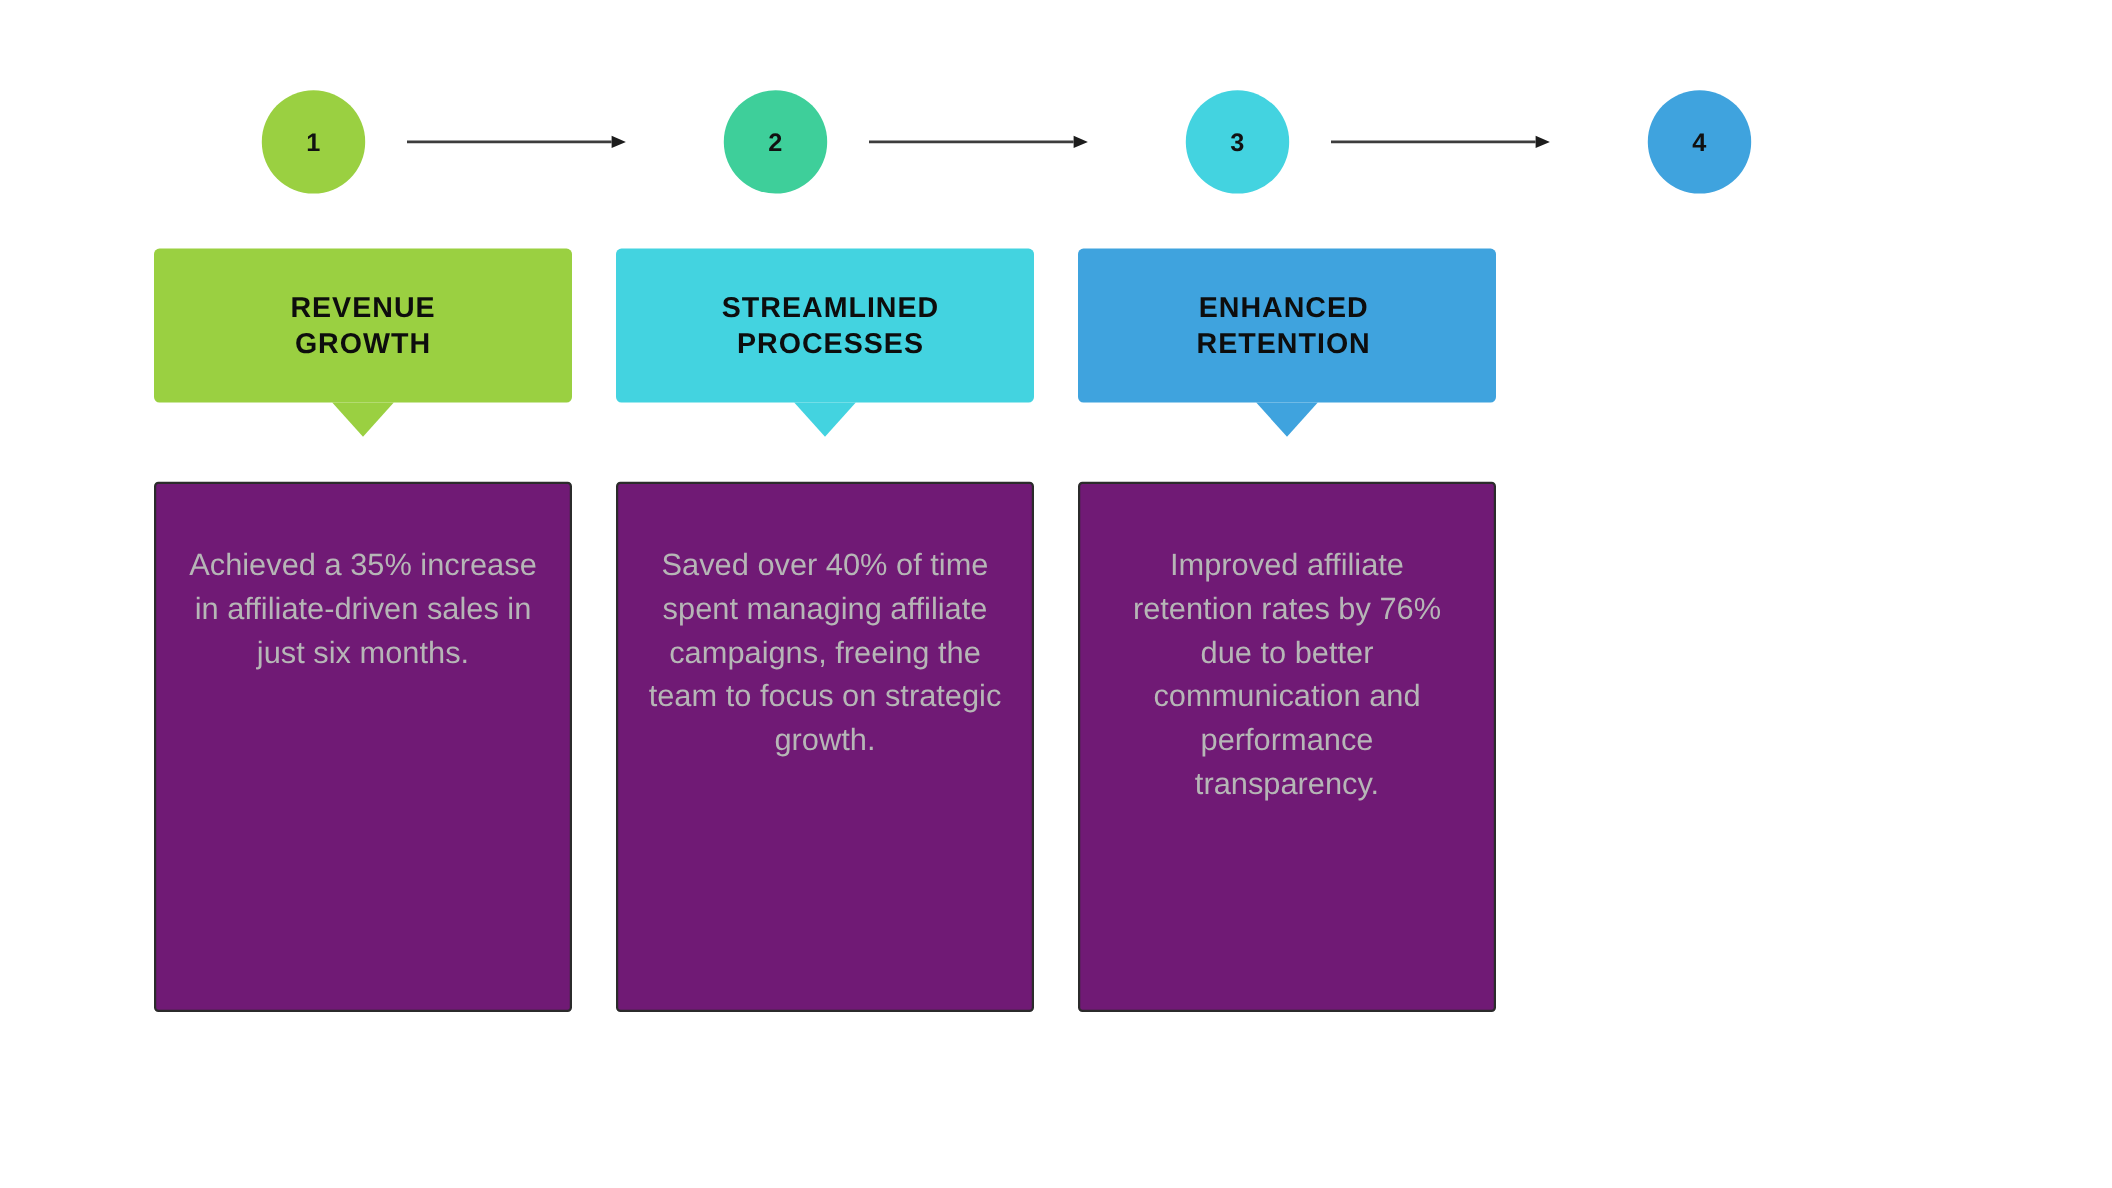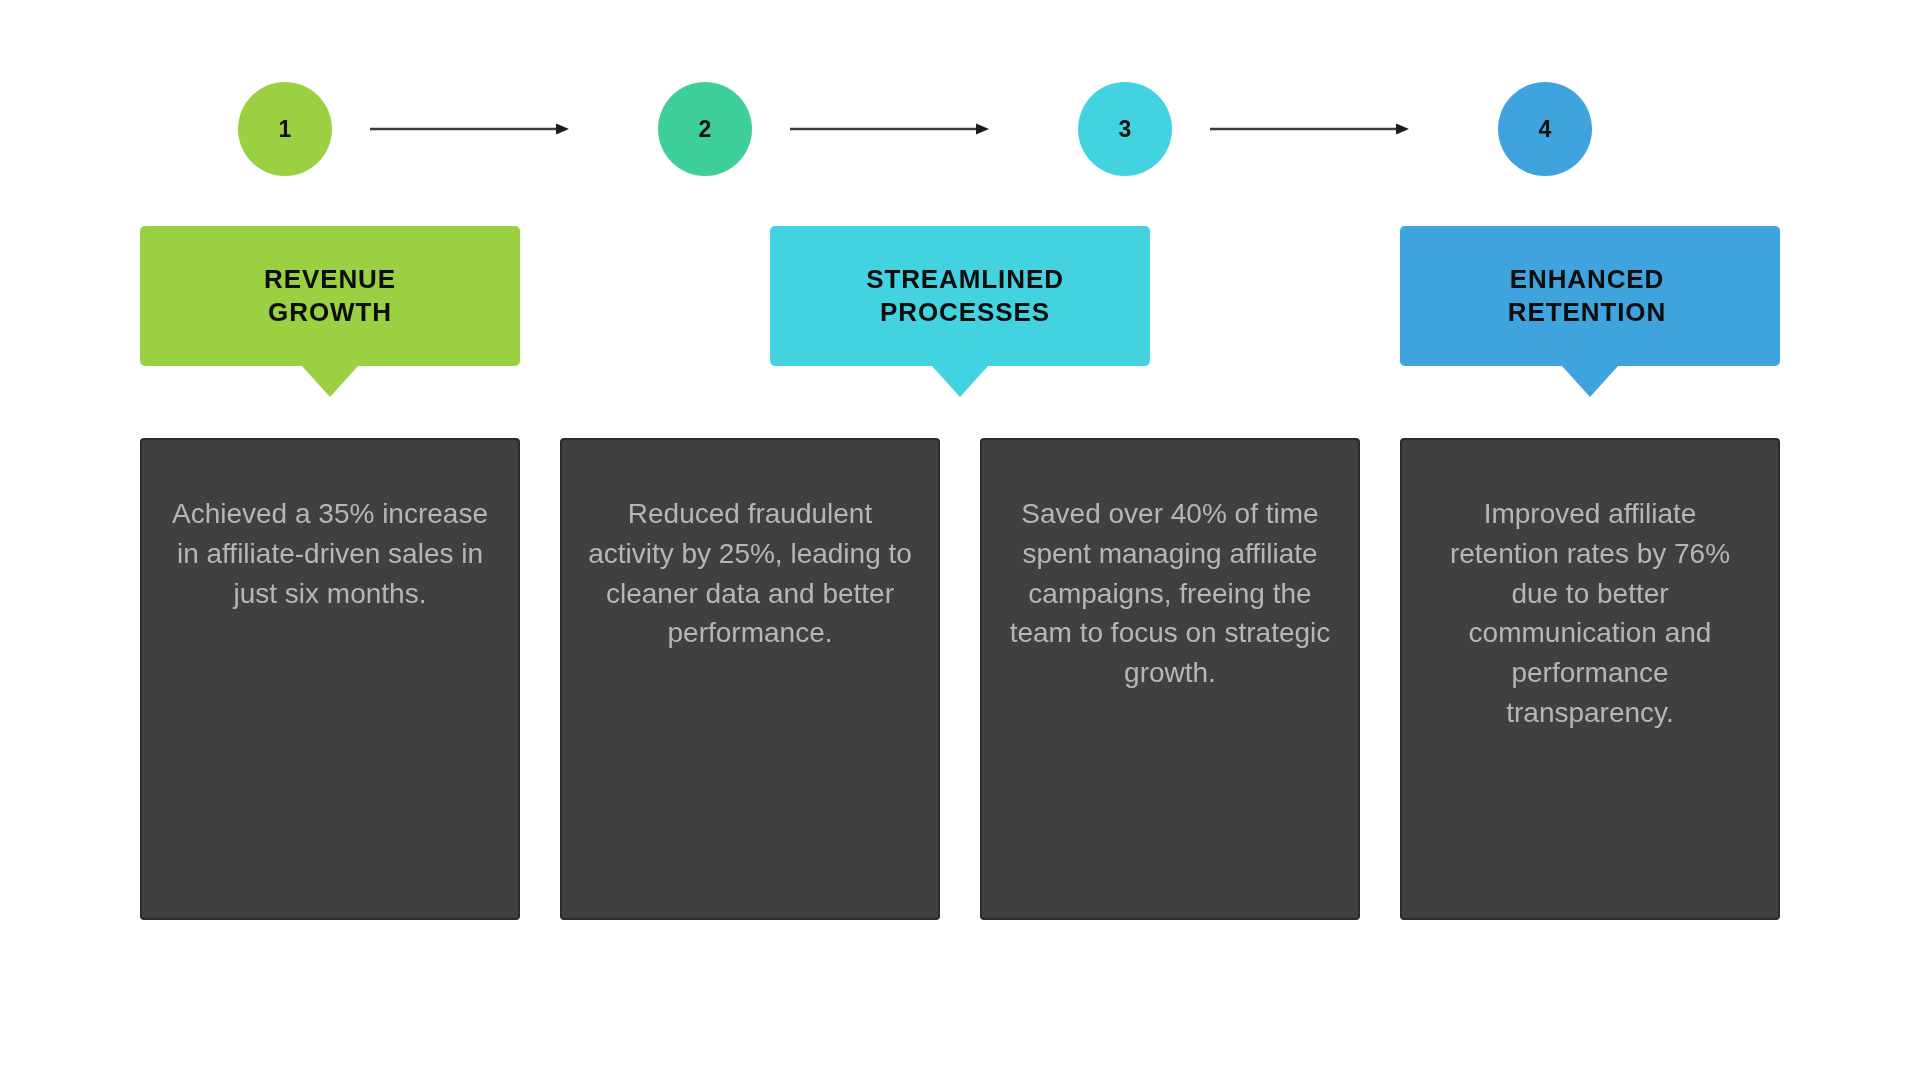--- a/index.html
+++ b/index.html
@@ -71,21 +71,20 @@
   }
   .connector svg { display: block; }
 
   
   .banner-row {
     position: absolute;
     left: 140px;
     top: 226px;
     width: 1640px;
     display: flex;
-    justify-content: space-between;
   }
   .banner-cell {
     width: 380px;
     position: relative;
   }
   .banner-cell + .banner-cell { margin-left: 40px; }
 
   .banner {
     width: 380px;
     height: 140px;
@@ -131,21 +130,21 @@
     width: 380px;
   }
   .card-cell + .card-cell { margin-left: 40px; }
 
   .card {
     width: 380px;
     height: 482px;
     box-sizing: border-box;
     border: 2px solid #84cc16;
     border-radius: 4px;
-    background: #404040;
+    background: #701a75;
     display: flex;
     align-items: flex-start;
     justify-content: center;
     padding: 54px 26px 20px 26px;
   }
   .card-text {
     font-size: 28px;
     line-height: 1.42;
     color: #b6b6b6;
     text-align: center;
@@ -232,25 +231,20 @@
   </div>
 
   <div class="cards-row">
 
     <div class="card-cell">
       <div class="card" style="border-color: rgb(43, 43, 43);">
         <div class="card-text" style="color: rgb(182, 182, 182);">Achieved a 35% increase in affiliate-driven sales in just six months.</div>
       </div>
     </div>
 
-    <div class="card-cell">
-      <div class="card" style="border-color: rgb(43, 43, 43);">
-        <div class="card-text" style="color: rgb(182, 182, 182);">Reduced fraudulent activity by 25%, leading to cleaner data and better performance.</div>
-      </div>
-    </div>
 
     <div class="card-cell">
       <div class="card" style="border-color: rgb(43, 43, 43);">
         <div class="card-text" style="color: rgb(182, 182, 182);">Saved over 40% of time spent managing affiliate campaigns, freeing the team to focus on strategic growth.</div>
       </div>
     </div>
 
     <div class="card-cell">
       <div class="card" style="border-color: rgb(43, 43, 43);">
         <div class="card-text" style="color: rgb(182, 182, 182);">Improved affiliate retention rates by 76% due to better communication and performance transparency.</div>

